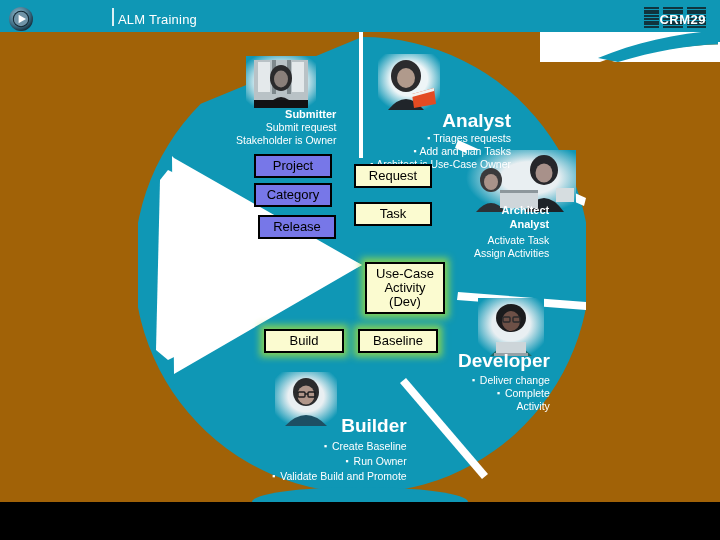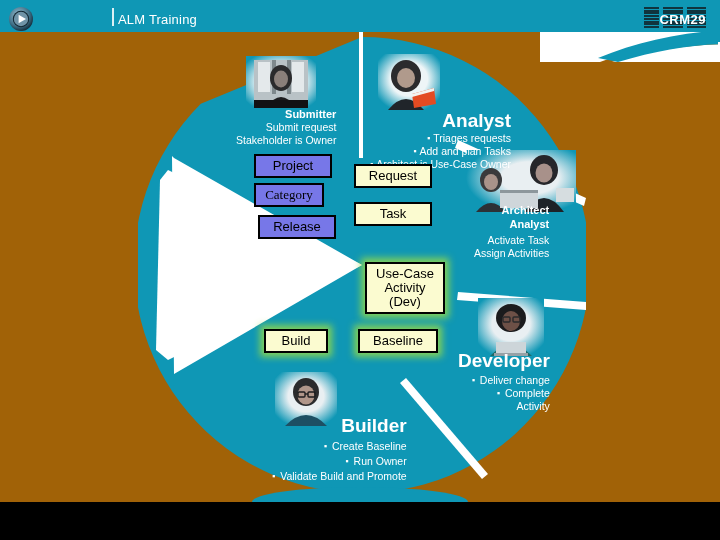--- a/index.html
+++ b/index.html
@@ -365,21 +365,21 @@
     <div class="title-lg">Builder</div>
     <div class="bullet wide" style="margin-top:3px;">Create Baseline</div>
     <div class="bullet wide" style="margin-top:2px;">Run Owner</div>
     <div class="bullet wide" style="margin-top:2px;">Validate Build and Promote</div>
   </div>
 
   <div class="box blue" style="left:254px; top:154px; width:78px; height:24px;">
     <span>Project</span>
   </div>
 
-  <div class="box blue" style="left:254px; top:183px; width:70px; height:24px;font-family:Liberation Serif, serif;">
+  <div class="box blue" style="left:254px; top:183px; width:78px; height:24px;">
     <span>Category</span>
   </div>
 
   <div class="box blue" style="left:258px; top:215px; width:78px; height:24px;">
     <span>Release</span>
   </div>
 
   <div class="box cream" style="left:354px; top:164px; width:78px; height:24px;">
     <span>Request</span>
   </div>
@@ -387,21 +387,21 @@
   <div class="box cream" style="left:354px; top:202px; width:78px; height:24px;">
     <span>Task</span>
   </div>
 
   <div class="box cream glow" style="left:365px; top:262px; width:80px; height:52px; flex-direction:column;">
     <span>Use-Case</span>
     <span>Activity</span>
     <span>(Dev)</span>
   </div>
 
-  <div class="box cream glow" style="left:264px; top:329px; width:64px; height:24px;">
+  <div class="box cream glow" style="left:264px; top:329px; width:80px; height:24px;">
     <span>Build</span>
   </div>
 
   <div class="box cream glow" style="left:358px; top:329px; width:80px; height:24px;">
     <span>Baseline</span>
   </div>
 
   <div id="footer-arc">
     <svg width="720" height="16" viewBox="0 0 720 16">
       <ellipse cx="360" cy="16" rx="108" ry="15" fill="#0f97b5"></ellipse>

